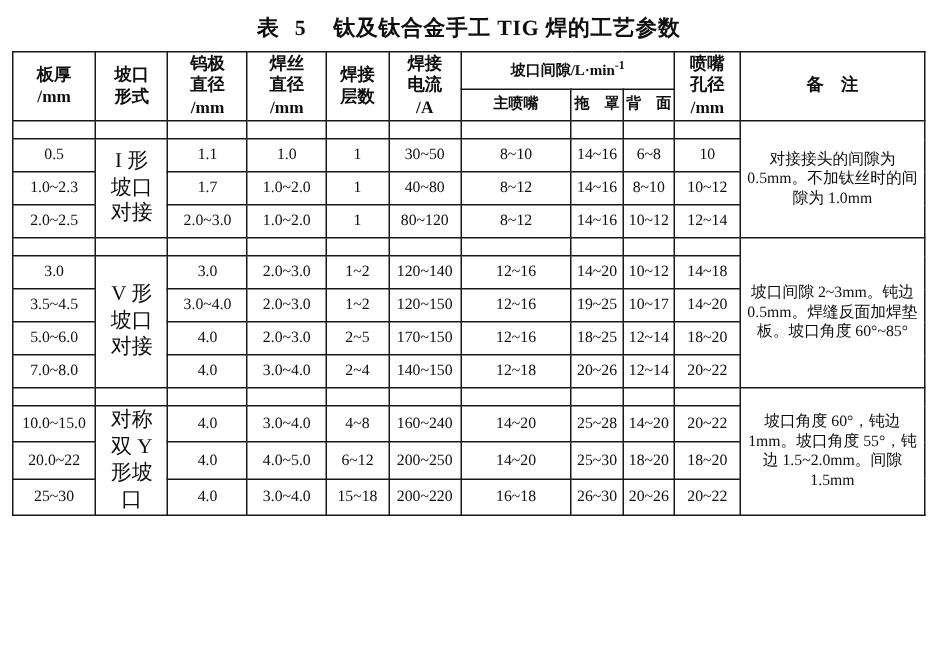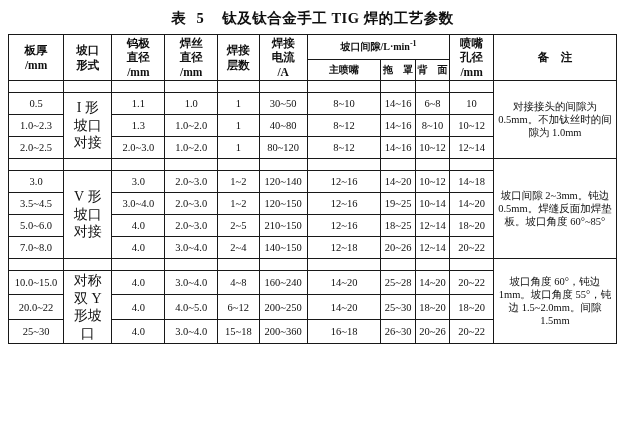--- a/index.html
+++ b/index.html
@@ -198,21 +198,21 @@
         <td>1.0</td>
         <td>1</td>
         <td>30~50</td>
         <td colspan="2">8~10</td>
         <td>14~16</td>
         <td>6~8</td>
         <td>10</td>
       </tr>
       <tr>
         <td>1.0~2.3</td>
-        <td>1.3</td>
+        <td>1.7</td>
         <td>1.0~2.0</td>
         <td>1</td>
         <td>40~80</td>
         <td colspan="2">8~12</td>
         <td>14~16</td>
         <td>8~10</td>
         <td>10~12</td>
       </tr>
       <tr>
         <td>2.0~2.5</td>
@@ -256,29 +256,29 @@
         <td>14~18</td>
       </tr>
       <tr>
         <td>3.5~4.5</td>
         <td>3.0~4.0</td>
         <td>2.0~3.0</td>
         <td>1~2</td>
         <td>120~150</td>
         <td colspan="2">12~16</td>
         <td>19~25</td>
-        <td>10~14</td>
+        <td>10~17</td>
         <td>14~20</td>
       </tr>
       <tr>
         <td>5.0~6.0</td>
         <td>4.0</td>
         <td>2.0~3.0</td>
         <td>2~5</td>
-        <td>210~150</td>
+        <td>170~150</td>
         <td colspan="2">12~16</td>
         <td>18~25</td>
         <td>12~14</td>
         <td>18~20</td>
       </tr>
       <tr>
         <td>7.0~8.0</td>
         <td>4.0</td>
         <td>3.0~4.0</td>
         <td>2~4</td>
@@ -328,21 +328,21 @@
         <td colspan="2">14~20</td>
         <td>25~30</td>
         <td>18~20</td>
         <td>18~20</td>
       </tr>
       <tr>
         <td>25~30</td>
         <td>4.0</td>
         <td>3.0~4.0</td>
         <td>15~18</td>
-        <td>200~360</td>
+        <td>200~220</td>
         <td colspan="2">16~18</td>
         <td>26~30</td>
         <td>20~26</td>
         <td>20~22</td>
       </tr>
 
     </tbody>
   </table>
 </div>
 

